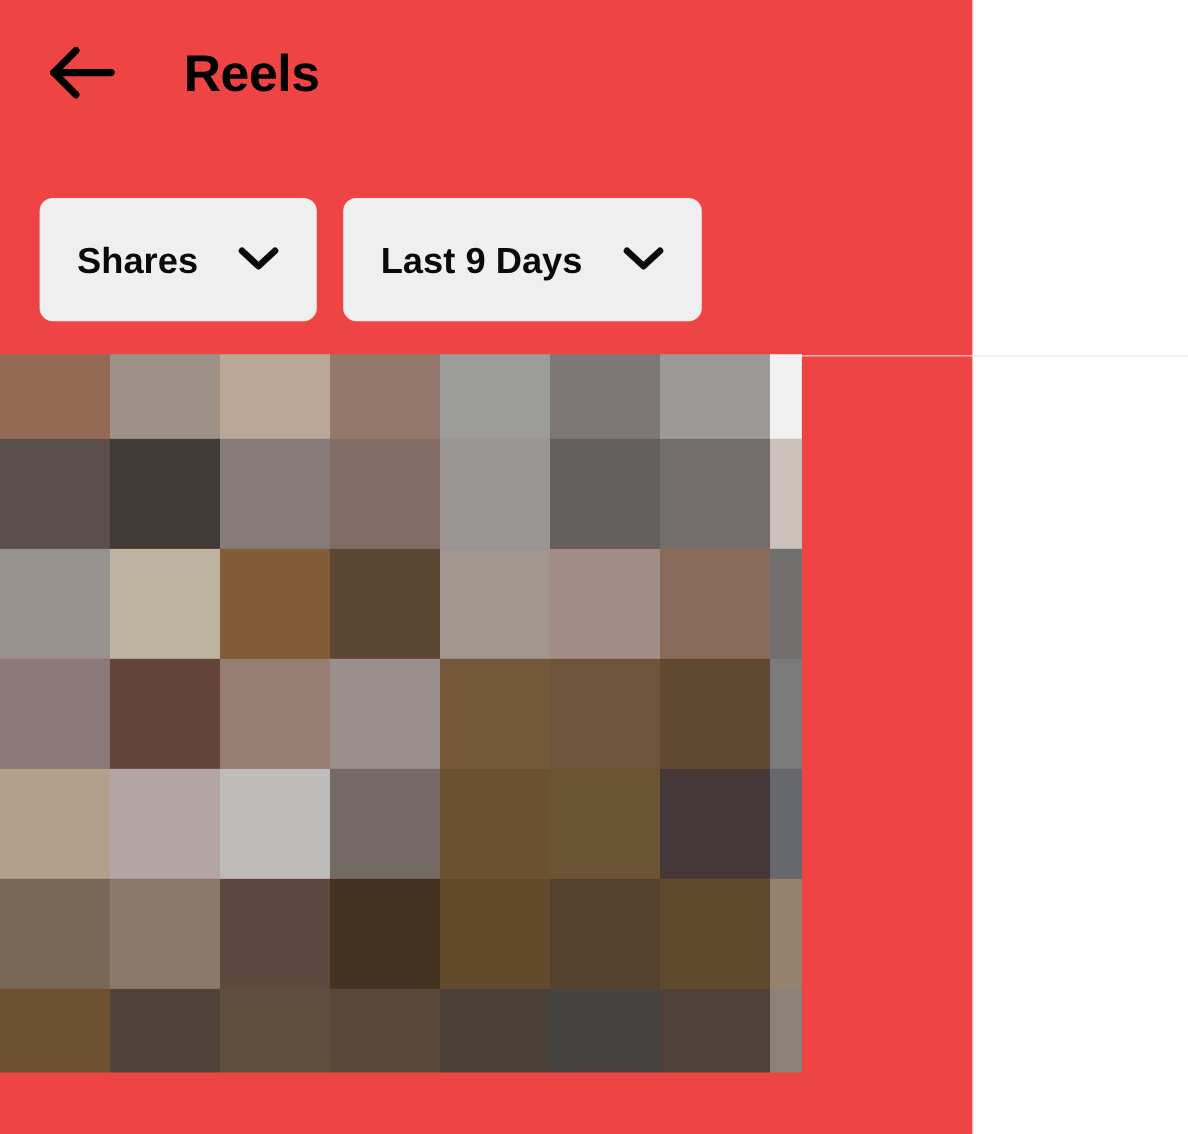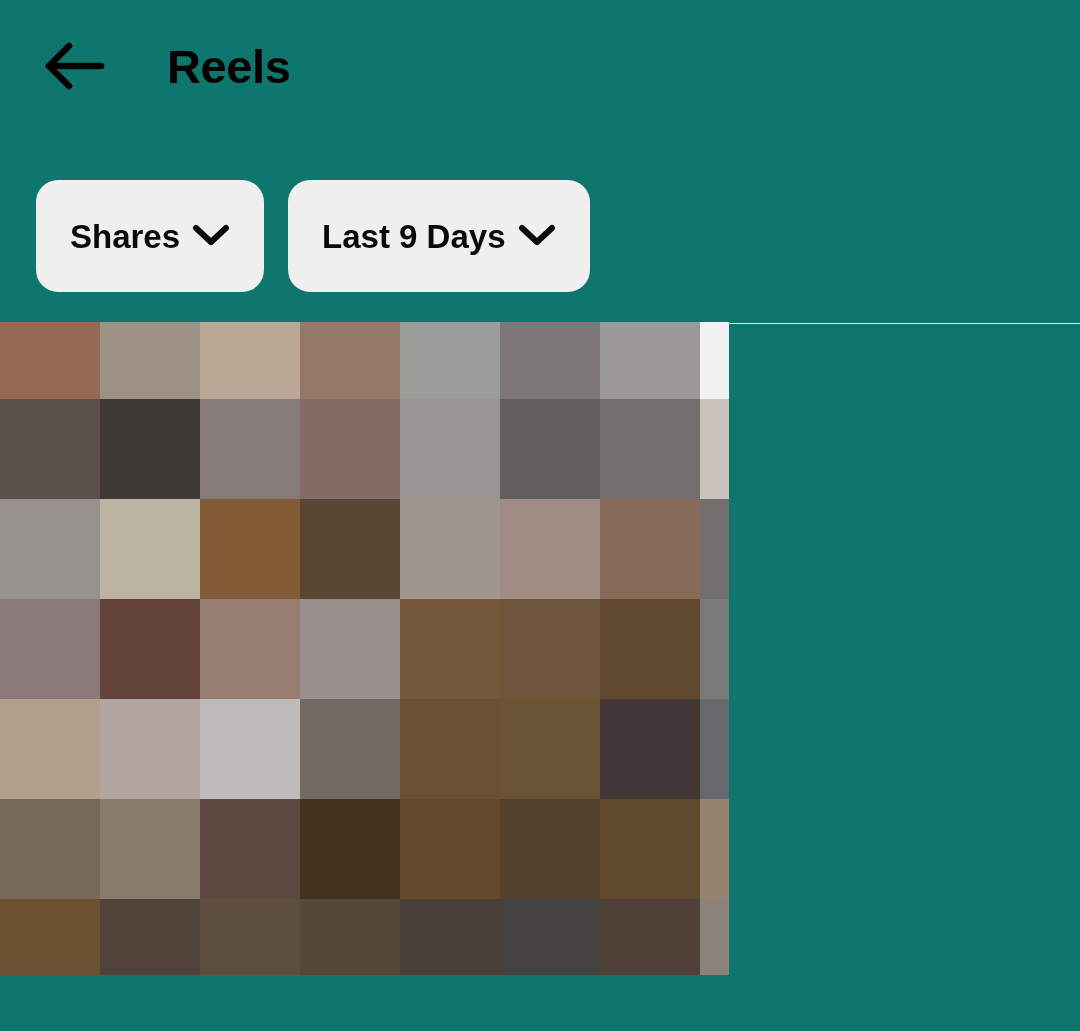--- a/index.html
+++ b/index.html
@@ -5,23 +5,23 @@
   * { box-sizing: border-box; margin: 0; padding: 0; }
   html, body {
     width: 1080px;
     height: 1031px;
     background: #ffffff;
     font-family: "Liberation Sans", sans-serif;
     overflow: hidden;
   }
   .screen {
     position: relative;
-    width: 1080px;
+    width: 884px;
     height: 1031px;
-    background: #0f766e;
+    background: #ef4444;
     padding-left: 44px;
   }
 
   
   .header {
     position: absolute;
     left: 0;
     top: 0;
     width: 1080px;
     height: 132px;
@@ -57,25 +57,25 @@
     top: 180px;
     display: flex;
     align-items: center;
     gap: 24px;
     padding-left: 36px;
   }
   .pill {
     height: 112px;
     display: flex;
     align-items: center;
-    gap: 12px;
+    gap: 36px;
     padding: 0 34px;
     background: #efefef;
     border: none;
-    border-radius: 22px;
+    border-radius: 12px;
     cursor: pointer;
   }
   .pill-label {
     font-size: 33px;
     font-weight: 700;
     color: #0a0a0a;
     line-height: 1;
     white-space: nowrap;
   }
   .chevron { display: block; }

